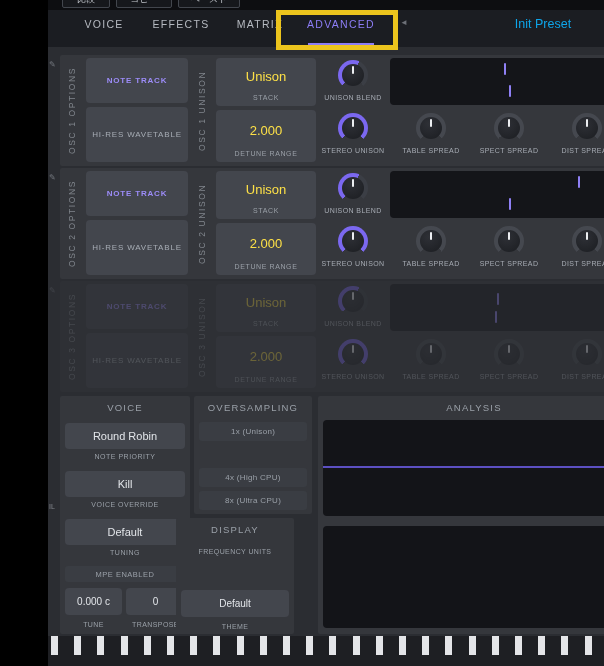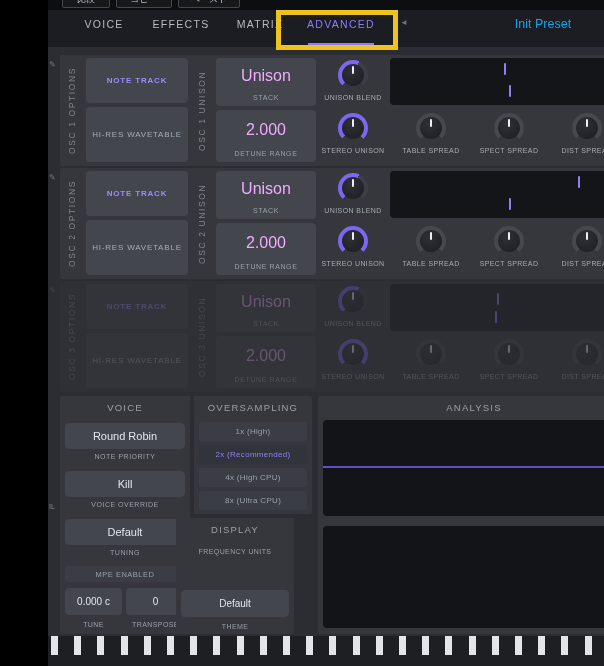--- a/index.html
+++ b/index.html
@@ -31,21 +31,21 @@
   .vlabel{position:absolute;top:0;bottom:0;width:20px;writing-mode:vertical-rl;transform:rotate(180deg);
     display:flex;align-items:center;justify-content:center;font-size:8.5px;letter-spacing:1.6px;
     color:#81868d;text-transform:uppercase;}
   .vlabel.options{left:2px}.vlabel.unison{left:132px}
   .opt-btn{position:absolute;background:#43464d;border:none;border-radius:4px;cursor:pointer;
     font-family:inherit;letter-spacing:0.8px;}
   .note-track{left:26px;top:3px;width:102px;height:45px;color:#9c8cf8;font-size:8px;font-weight:bold;}
   .hires{left:26px;top:52px;width:102px;height:55px;color:#a7adb5;font-size:8px;}
   .value-box{position:absolute;background:#43464d;border-radius:4px;display:flex;flex-direction:column;
     align-items:center;}
-  .value-box .val{margin-top:auto;font-size:16px;color:#f0abfc;}
+  .value-box .val{margin-top:auto;font-size:13px;color:#fde047;}
   .value-box .lbl{margin-top:auto;margin-bottom:5px;font-size:7px;color:#9aa0a8;letter-spacing:0.6px;}
   .stack{left:156px;top:3px;width:100px;height:48px;}
   .detune{left:156px;top:55px;width:100px;height:52px;}
   .unison-display{position:absolute;left:330px;top:3px;width:238px;height:47px;background:#141519;border-radius:4px;}
   .udash{position:absolute;width:2px;height:12px;background:#8f80f5;border-radius:1px;}
 
   .knob{position:absolute;width:30px;height:30px;cursor:pointer;}
   .k-ublend{left:278px;top:5px}.k-stereo{left:278px;top:58px}
   .k-table{left:356px;top:58px}.k-spect{left:434px;top:58px}.k-dist{left:512px;top:58px}
   .ring{position:absolute;inset:0;border-radius:50%;}
@@ -285,22 +285,21 @@
       <div class="num-lbl">TUNE</div>
     </div>
     <div class="num-box trans-box">
       <div class="num-val">0</div>
       <div class="num-lbl">TRANSPOSE</div>
     </div>
   </section>
 
   <section class="panel os-panel">
     <div class="panel-title">OVERSAMPLING</div>
-    <button class="os-opt os1">1x (High)</button>
-    <button class="os-opt os2 selected">2x (Recommended)</button>
+    <button class="os-opt os1">1x (Unison)</button>
     <button class="os-opt os3">4x (High CPU)</button>
     <button class="os-opt os4">8x (Ultra CPU)</button>
   </section>
 
   <section class="panel display-panel">
     <div class="panel-title">DISPLAY</div>
     <div class="d-box d-box1">
       <div class="num-lbl">FREQUENCY UNITS</div>
     </div>
     <div class="d-box d-box2">

